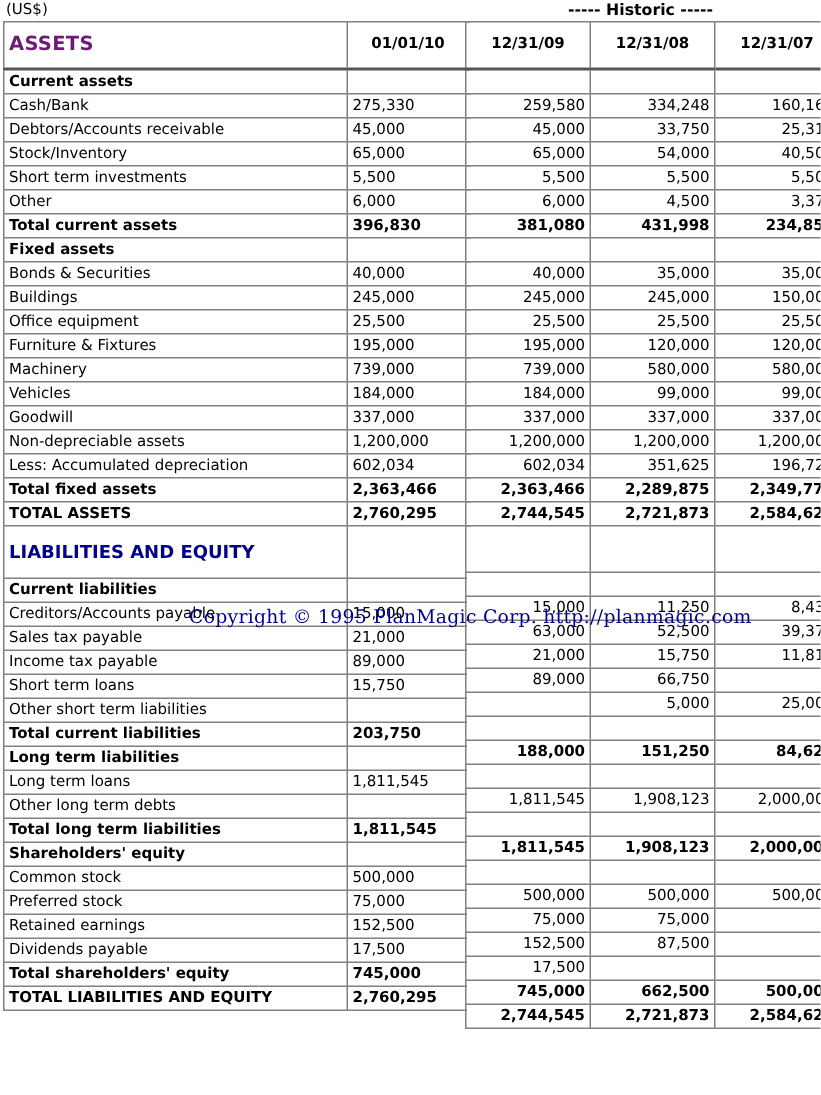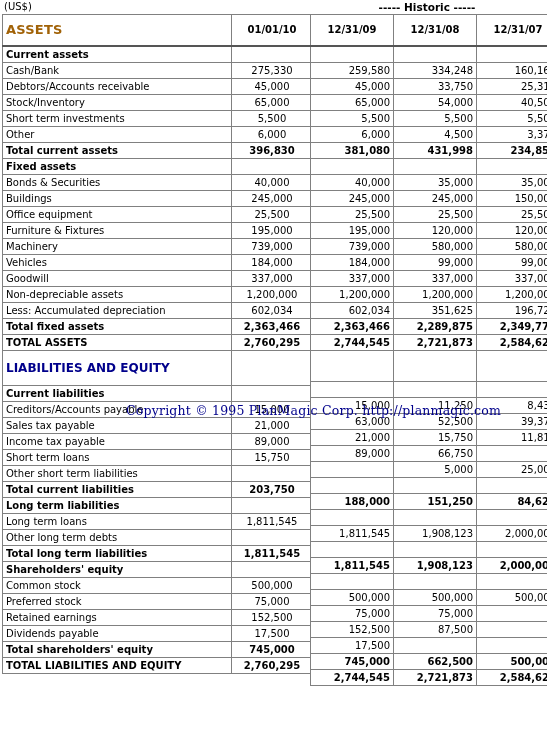--- a/index.html
+++ b/index.html
@@ -60,35 +60,35 @@
     height: 15px;
     line-height: 15px;
     vertical-align: middle;
     overflow: hidden;
     white-space: nowrap;
     background: #ffffff;
   }
 
   
   .c-label  { width: 222px; }
-  .c-value  { width: 74px; text-align: center; }
+  .c-value  { width: 74px; text-align: left; }
   .c-hist   { width: 76px; text-align: right; }
 
   
   .yellow { background: #ffffcc; }
   .gray   { background: #e8e8e8; }
   .white  { background: #ffffff; }
 
   .row-head td {
     height: 30px;
     line-height: 30px;
     border-bottom: 2px solid #555555;
   }
   .title-assets {
-    color: #a16207;
+    color: #701a75;
     font-weight: bold;
     font-size: 13px;
     letter-spacing: 0.2px;
   }
   .date-head {
     font-weight: bold;
     font-size: 10px;
     text-align: center !important;
   }
   .section {

